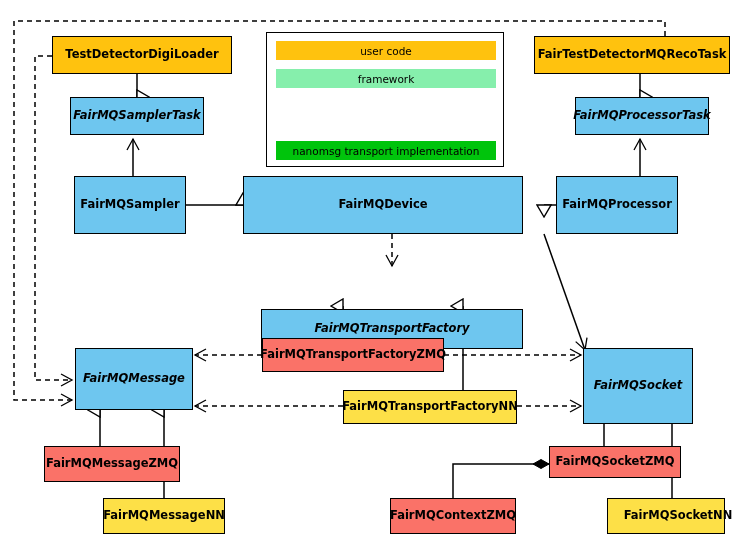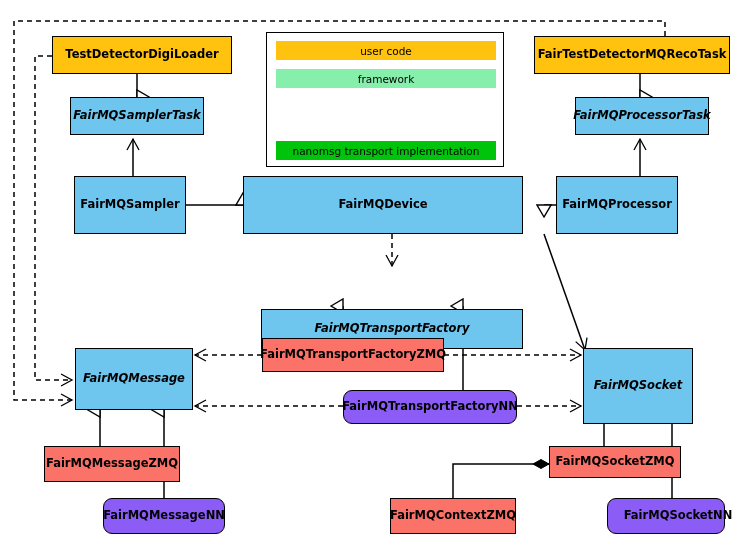--- a/index.html
+++ b/index.html
@@ -7,21 +7,21 @@
   body{font-family:"DejaVu Sans","Liberation Sans",sans-serif;}
   #stage{position:relative;width:748px;height:549px;background:#ffffff;overflow:hidden;}
   #edges{position:absolute;left:0;top:0;width:748px;height:549px;pointer-events:none;}
   .node{position:absolute;box-sizing:border-box;border:1.6px solid #000;
         display:flex;align-items:center;justify-content:center;text-align:center;
         font-size:11.5px;font-weight:bold;color:#000;line-height:1.15;padding:2px 4px;}
   .node.abstract{font-style:italic;text-align:right;}
   .c-user{background:#FFC20E;}
   .c-fw{background:#6EC6EF;}
   .c-zmq{background:#FA7268;}
-  .c-nn{background:#8b5cf6;border-radius:9px;}
+  .c-nn{background:#fde047;}
   #legend{position:absolute;box-sizing:border-box;background:#ffffff;border:1.6px solid #000;}
   .legend-row{position:absolute;box-sizing:border-box;display:flex;align-items:center;
               justify-content:center;font-size:10.5px;font-weight:normal;color:#000;}
   .lr-user{background:#FFC20E;}
   .lr-fw{background:#86efac;text-align:center;}
   .lr-zmq{background:#FA7268;}
   .lr-nn{background:#00C40C;}
 </style>
 </head>
 <body>

